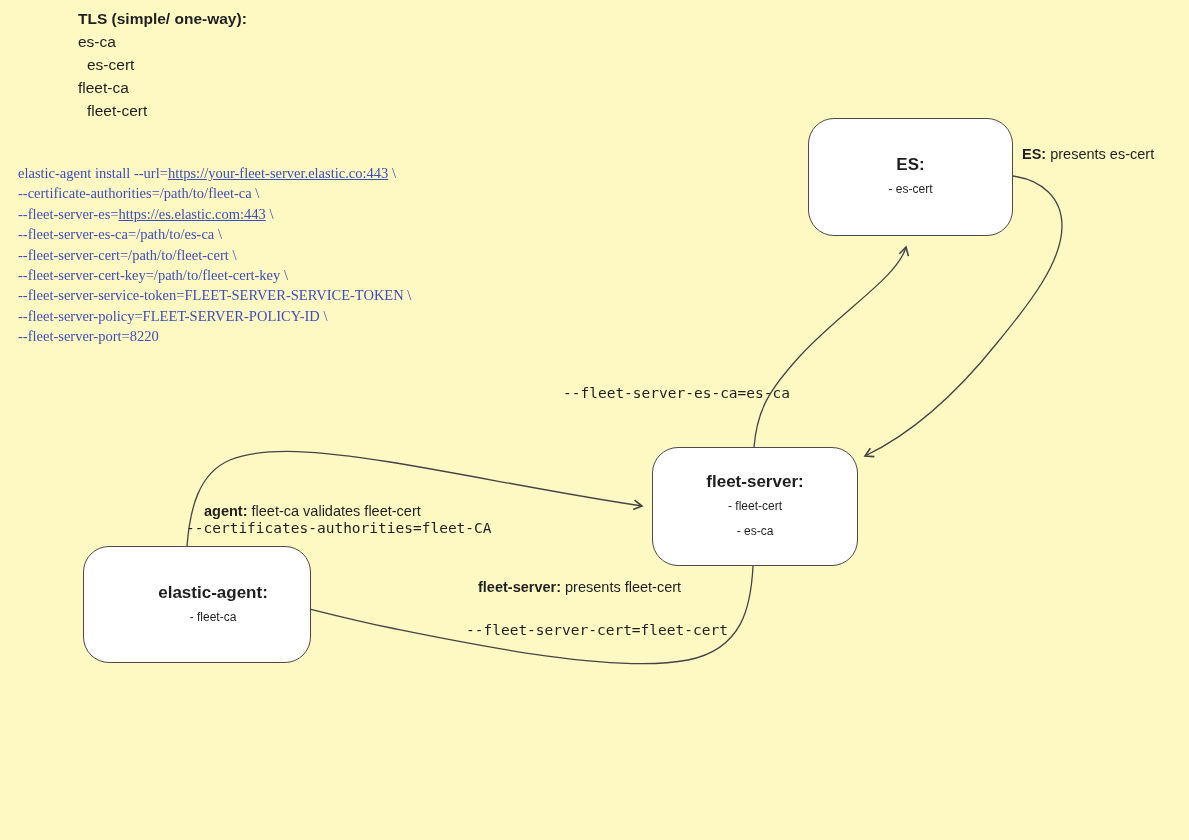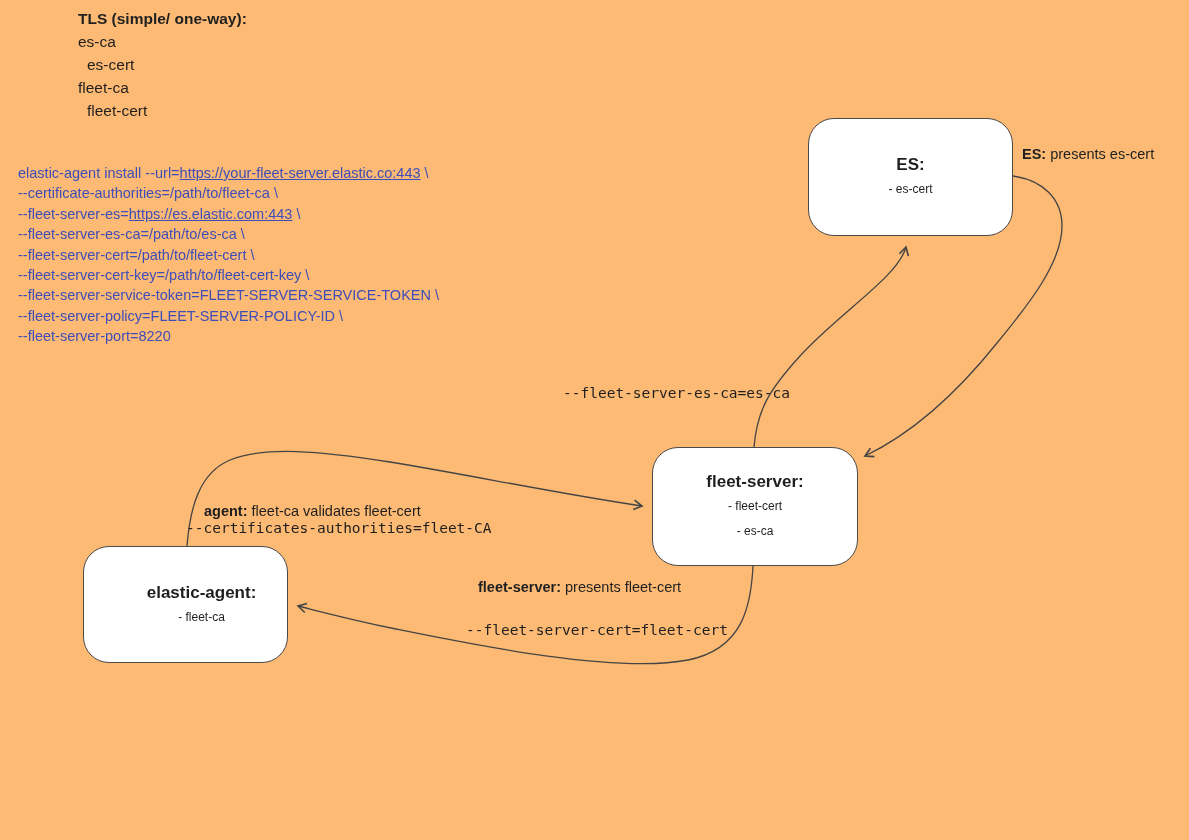--- a/index.html
+++ b/index.html
@@ -1,46 +1,46 @@
 <!DOCTYPE html>
 <html><head>
 <meta charset="utf-8">
 <style>
   html,body{margin:0;padding:0;background:#fff;}
   .canvas{
-    position:relative;width:1189px;height:840px;background:#fdba74;overflow:hidden;
+    position:relative;width:1189px;height:840px;background:#fef9c3;overflow:hidden;
     font-family:"Liberation Sans",sans-serif;color:#1f1f1f;
   }
   svg.edges{position:absolute;left:0;top:0;width:1189px;height:840px;}
 
   
   .tls-list{position:absolute;left:78px;top:7px;font-size:15.5px;line-height:23px;}
   .tls-title{font-weight:bold;}
   .tls-item{font-weight:normal;}
   .tls-item.indent{padding-left:9px;}
 
   
   .code-block{
     position:absolute;left:18px;top:163px;
-    font-family:Liberation Sans, sans-serif;font-size:14.5px;line-height:20.4px;
+    font-family:Liberation Serif, serif;font-size:14.5px;line-height:20.4px;
     color:#3e4db8;white-space:pre;
   }
   .code-link{text-decoration:underline;cursor:pointer;}
 
   
   .node{
     position:absolute;background:#ffffff;border:1.6px solid #4a4a4a;border-radius:26px;
     display:flex;flex-direction:column;justify-content:center;align-items:center;
     box-sizing:border-box;
   }
   .node-title{font-size:17px;font-weight:bold;line-height:25px;}
   .node-item{font-size:12px;line-height:25px;}
   .node-es{left:808px;top:118px;width:205px;height:118px;}
   .node-fleet{left:652px;top:447px;width:206px;height:119px;}
-  .node-agent{left:83px;top:546px;width:205px;height:117px;padding-left:32px;}
+  .node-agent{left:83px;top:546px;width:228px;height:117px;padding-left:32px;}
 
   
   .edge-label{position:absolute;font-size:14.5px;line-height:18px;white-space:nowrap;}
   .edge-label b{font-weight:bold;}
   .edge-code{
     position:absolute;font-family:"DejaVu Sans Mono",monospace;font-size:14.5px;
     line-height:18px;color:#1f1f1f;white-space:nowrap;margin-top:22px;
   }
   .lbl-es-presents{left:1022px;top:145px;}
   .lbl-fleet-validates{left:543px;top:344px;}

